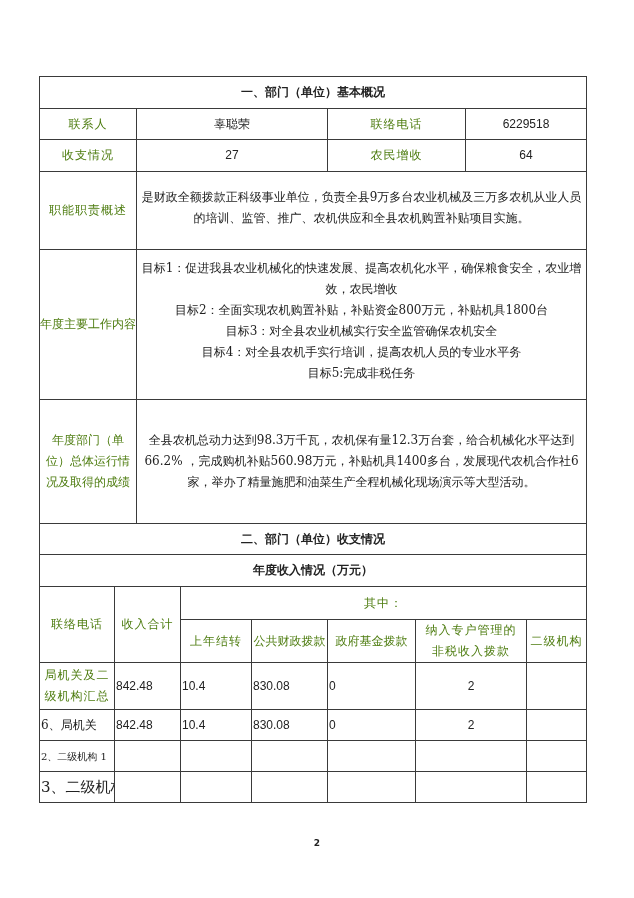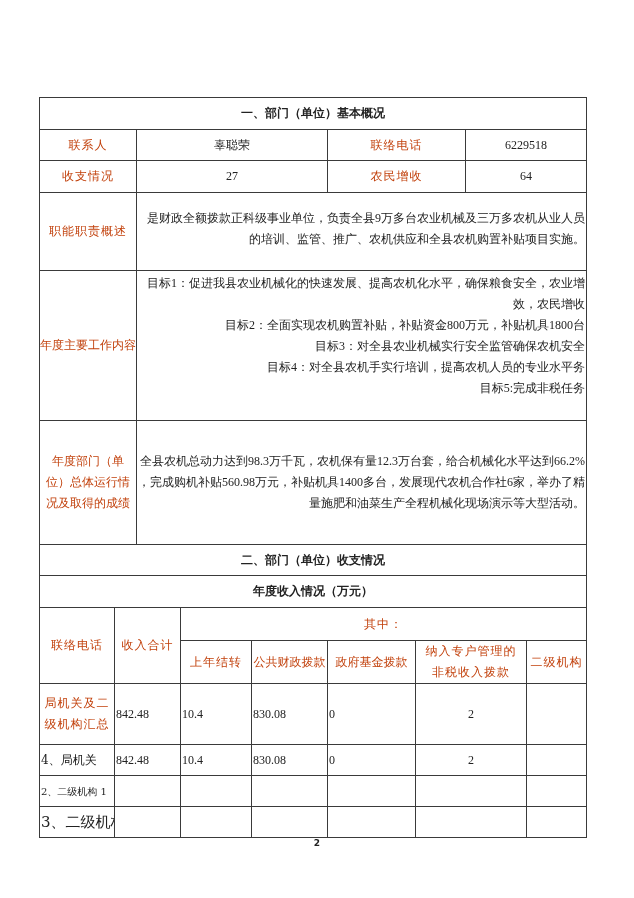--- a/index.html
+++ b/index.html
@@ -3,35 +3,35 @@
 <meta charset="utf-8">
 <style>
   html, body { margin: 0; padding: 0; background: #ffffff; }
   body {
     width: 634px; height: 898px; position: relative; overflow: hidden;
     font-family: "DejaVu Serif", "Liberation Serif", serif;
     color: #222;
   }
   .page { position: absolute; left: 0; top: 0; width: 634px; height: 898px; background: #fff; }
   table.doc {
-    position: absolute; left: 39px; top: 97px; width: 547px;
+    position: absolute; left: 39px; top: 76px; width: 547px;
     border-collapse: collapse; table-layout: fixed;
     font-size: 12px; line-height: 21px;
   }
   table.doc td {
     border: 1px solid #3a3a3a; padding: 0; vertical-align: middle;
     overflow: hidden;
   }
   table.doc td.c { text-align: center; }
   table.doc td.l { text-align: left; padding-left: 1px; }
   table.doc td.bold { font-weight: bold; }
-  .label { letter-spacing: 1px; color: #c2410c; }
-  .text-block { padding: 0 1px; text-align: right; color: #222; font-family: Liberation Serif, serif; }
+  .label { letter-spacing: 1px; color: #4d7c0f; }
+  .text-block { padding: 0 1px; text-align: center; color: #222; }
   .text-block div { line-height: 21px; }
-  .num { font-family: Liberation Serif, serif; }
+  .num { font-family: Liberation Sans, sans-serif; }
   .page-number {
     position: absolute; left: 0; width: 634px; top: 838px;
     text-align: center; font-size: 9px; font-weight: bold;
     font-family: "DejaVu Sans", sans-serif; color: #222;
   }
 </style>
 </head>
 <body>
 
 <div class="page">
@@ -71,21 +71,21 @@
   <tr style="height:78px">
     <td colspan="2" class="c label">职能职责概述</td>
     <td colspan="7">
       <div class="text-block" style="margin-top:-6px">是财政全额拨款正科级事业单位，负责全县9万多台农业机械及三万多农机从业人员的培训、监管、推广、农机供应和全县农机购置补贴项目实施。</div>
     </td>
   </tr>
 
   <tr style="height:150px">
     <td colspan="2" class="c label" style="letter-spacing:0">年度主要工作内容</td>
     <td colspan="7" style="vertical-align:top">
-      <div class="text-block" style="margin-top:2px">
+      <div class="text-block" style="margin-top:8px">
         <div>目标1：促进我县农业机械化的快速发展、提高农机化水平，确保粮食安全，农业增效，农民增收</div>
         <div>目标2：全面实现农机购置补贴，补贴资金800万元，补贴机具1800台</div>
         <div>目标3：对全县农业机械实行安全监管确保农机安全</div>
         <div>目标4：对全县农机手实行培训，提高农机人员的专业水平务</div>
         <div>目标5:完成非税任务</div>
       </div>
     </td>
   </tr>
 
   <tr style="height:124px">
@@ -111,30 +111,30 @@
 
   <tr style="height:36px">
     <td class="c label">上年结转</td>
     <td class="c label" style="letter-spacing:0">公共财政拨款</td>
     <td class="c label" style="letter-spacing:0">政府基金拨款</td>
     <td colspan="2" class="c label" style="padding:0 8px">纳入专户管理的非税收入拨款</td>
     <td colspan="2" class="c label">二级机构</td>
   </tr>
 
   <tr style="height:45px">
-    <td class="c label" style="padding:9px 3px">局机关及二级机构汇总</td>
+    <td class="c label" style="padding:2px 3px">局机关及二级机构汇总</td>
     <td colspan="2" class="l num">842.48</td>
     <td class="l num">10.4</td>
     <td class="l num">830.08</td>
     <td class="l num">0</td>
     <td colspan="2" class="c num">2</td>
     <td class="c"></td>
   </tr>
   <tr style="height:31px">
-    <td class="l">4、局机关</td>
+    <td class="l">6、局机关</td>
     <td colspan="2" class="l num">842.48</td>
     <td class="l num">10.4</td>
     <td class="l num">830.08</td>
     <td class="l num">0</td>
     <td colspan="2" class="c num">2</td>
     <td class="c"></td>
   </tr>
   <tr style="height:31px">
     <td class="l" style="font-size:10px;white-space:nowrap">2、二级机构 1</td>
     <td colspan="2" class="l num"></td>

